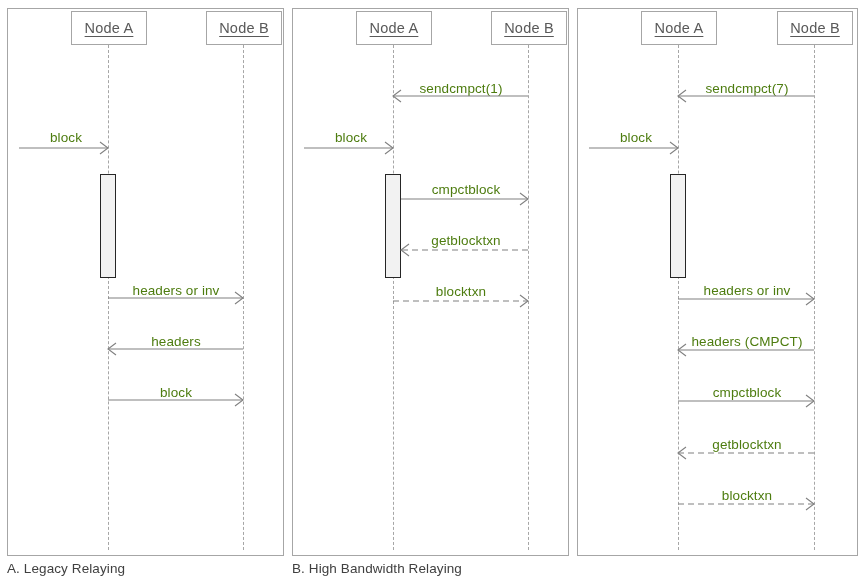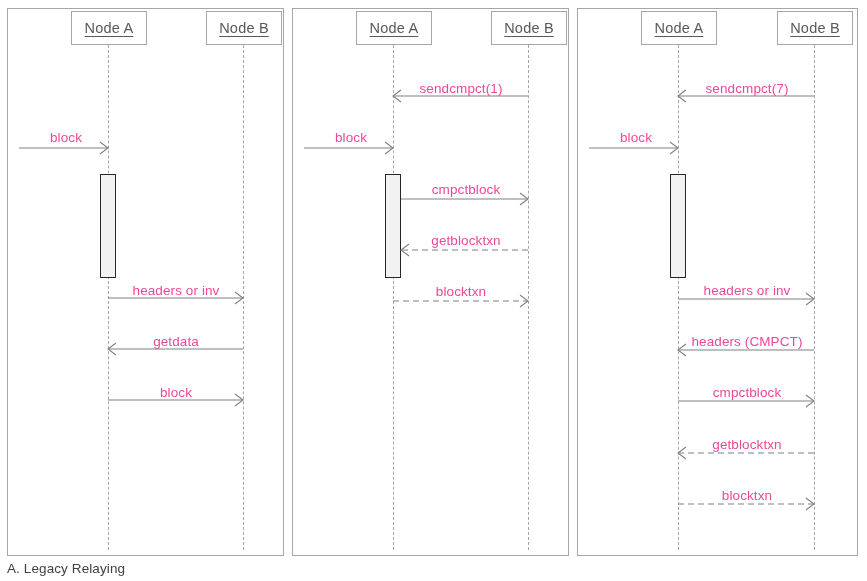--- a/index.html
+++ b/index.html
@@ -56,21 +56,21 @@
   }
   .activation {
     position: absolute;
     box-sizing: border-box;
     border: 1.4px solid #262626;
     background: #f2f2f2;
   }
   .msg-label {
     position: absolute;
     font-size: 13.5px;
-    color: #ec4899;
+    color: #4d7c0f;
     white-space: nowrap;
     letter-spacing: 0.1px;
     text-align: center;
     transform: translateX(-50%);
   }
   svg.arrows {
     position: absolute;
     left: 0;
     top: 0;
     overflow: visible;
@@ -103,21 +103,21 @@
     </div>
     <div class="node-box" style="left:198px; top:2px; width:76px; height:34px;">
       <span class="node-label">Node B</span>
     </div>
     <div class="lifeline" style="left:100px; top:36px; height:505px;"></div>
     <div class="lifeline" style="left:235px; top:36px; height:505px;"></div>
     <div class="activation" style="left:92px; top:165px; width:16px; height:104px;"></div>
 
     <span class="msg-label" style="left:58px; top:121px;">block</span>
     <span class="msg-label" style="left:168px; top:274px;">headers or inv</span>
-    <span class="msg-label" style="left:168px; top:325px;">getdata</span>
+    <span class="msg-label" style="left:168px; top:325px;">headers</span>
     <span class="msg-label" style="left:168px; top:376px;">block</span>
 
     <svg class="arrows" width="277" height="548" viewBox="0 0 277 548">
 
       <g>
         <line class="arrow-line" x1="11" y1="139" x2="100" y2="139"></line>
         <polyline class="arrow-head" points="92,133 100,139 92,145"></polyline>
       </g>
 
       <g>
@@ -176,20 +176,21 @@
         <line class="arrow-line dashed" x1="235" y1="241" x2="108" y2="241"></line>
         <polyline class="arrow-head" points="116,235 108,241 116,247"></polyline>
       </g>
 
       <g>
         <line class="arrow-line dashed" x1="100" y1="292" x2="235" y2="292"></line>
         <polyline class="arrow-head" points="227,286 235,292 227,298"></polyline>
       </g>
     </svg>
   </div>
+  <div class="caption" style="left:292px; top:561px;">B. High Bandwidth Relaying</div>
 
   <div class="panel" style="left:577px; top:8px; width:281px; height:548px;">
     <div class="node-box" style="left:63px; top:2px; width:76px; height:34px;">
       <span class="node-label">Node A</span>
     </div>
     <div class="node-box" style="left:199px; top:2px; width:76px; height:34px;">
       <span class="node-label">Node B</span>
     </div>
     <div class="lifeline" style="left:100px; top:36px; height:505px;"></div>
     <div class="lifeline" style="left:236px; top:36px; height:505px;"></div>

